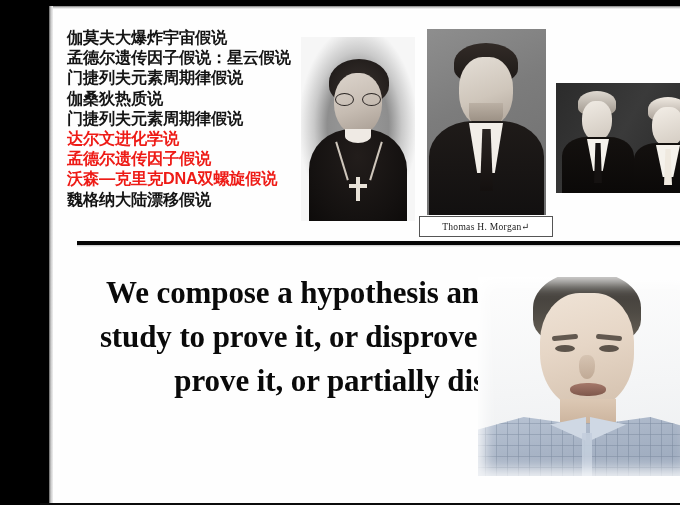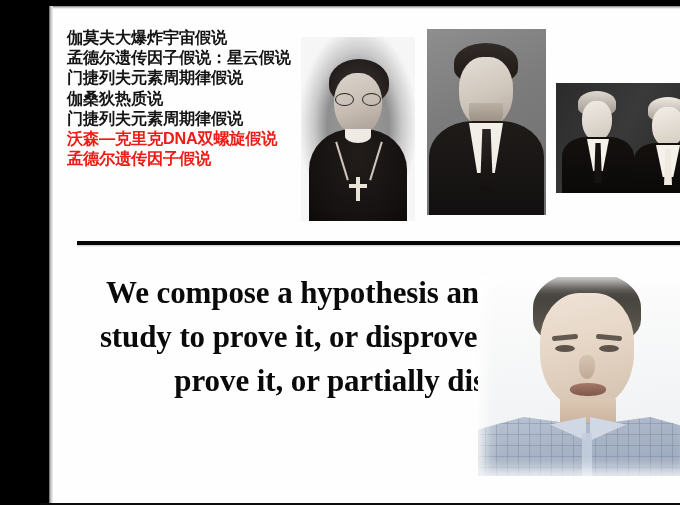--- a/index.html
+++ b/index.html
@@ -181,22 +181,24 @@
   <div class="slide">
 
     <div class="upper">
 
       <div class="hyp-list">
         <div class="hyp-line" style="color: rgb(20, 20, 20);">伽莫夫大爆炸宇宙假说</div>
         <div class="hyp-line" style="color: rgb(20, 20, 20);">孟德尔遗传因子假说：星云假说</div>
         <div class="hyp-line" style="color: rgb(20, 20, 20);">门捷列夫元素周期律假说</div>
         <div class="hyp-line" style="color: rgb(20, 20, 20);">伽桑狄热质说</div>
         <div class="hyp-line" style="color: rgb(20, 20, 20);">门捷列夫元素周期律假说</div>
+        <div class="hyp-line red" style="color: rgb(238, 27, 22);">达尔文进化学说</div>
+        <div class="hyp-line red" style="color: rgb(238, 27, 22);">孟德尔遗传因子假说</div>
         <div class="hyp-line red" style="color: rgb(238, 27, 22);">沃森—克里克DNA双螺旋假说</div>
-        <div class="hyp-line red" style="color: rgb(238, 27, 22);">孟德尔遗传因子假说</div>
+        <div class="hyp-line" style="color: rgb(20, 20, 20);">魏格纳大陆漂移假说</div>
       </div>
 
       <div class="photo" id="photo-mendel">
         <div class="hair"></div>
         <div class="face"></div>
         <div class="glasses"></div>
         <div class="body"></div>
         <div class="collar"></div>
         <div class="chainL"></div>
         <div class="chainR"></div>
@@ -206,20 +208,21 @@
 
       <div class="photo" id="photo-morgan">
         <div class="hair"></div>
         <div class="face"></div>
         <div class="beard"></div>
         <div class="body"></div>
         <div class="shirt"></div>
         <div class="tie"></div>
       </div>
 
+      <div class="photo-caption">Thomas H. Morgan↵</div>
 
       <div class="photo" id="photo-wc">
         <div class="m1">
           <div class="hair"></div>
           <div class="face"></div>
           <div class="body"></div>
           <div class="shirt"></div>
           <div class="tie"></div>
         </div>
         <div class="m2">

